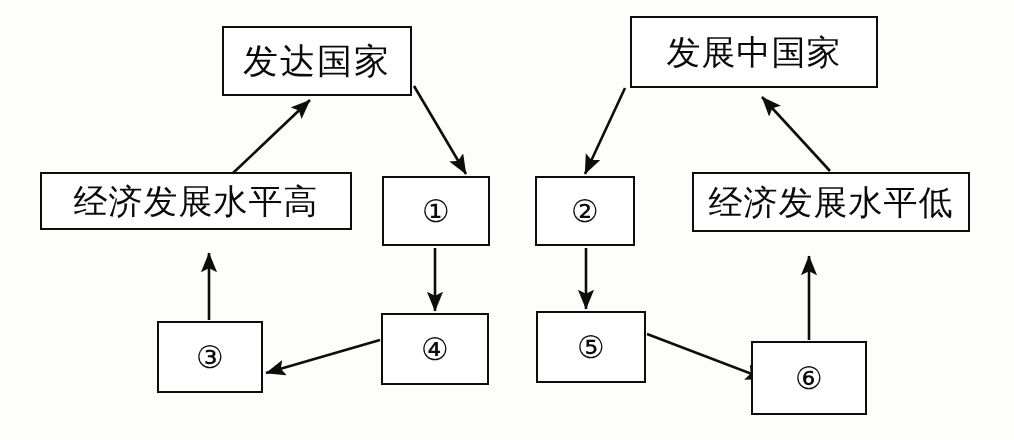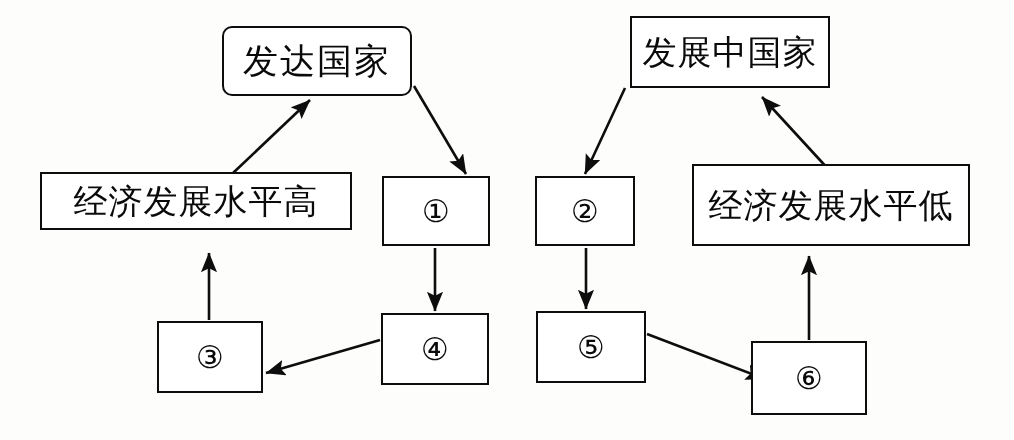--- a/index.html
+++ b/index.html
@@ -79,30 +79,30 @@
         <line x1="209" y1="320" x2="209" y2="253"></line>
         <line x1="625" y1="88" x2="585" y2="174"></line>
         <line x1="586" y1="248" x2="586" y2="309"></line>
         <line x1="647" y1="334" x2="765" y2="379"></line>
         <line x1="809" y1="340" x2="809" y2="256"></line>
         <line x1="830" y1="171" x2="762" y2="97"></line>
       </g>
   </svg>
 
   <div id="node-layer">
-      <div class="node text-node" style="left: 222px; top: 26px; width: 190px; height: 70px; border-radius: 10px;">
+      <div class="node text-node" style="left: 222px; top: 26px; width: 190px; height: 70px;">
         <span class="node-label">发达国家</span>
       </div>
-      <div class="node text-node wide" style="left: 630px; top: 16px; width: 200px; height: 72px; align-items: center;">
+      <div class="node text-node wide" style="left: 630px; top: 16px; width: 248px; height: 72px; align-items: center;">
         <span class="node-label">发展中国家</span>
       </div>
       <div class="node text-node wide" style="left: 40px; top: 172px; width: 312px; height: 58px;">
         <span class="node-label">经济发展水平高</span>
       </div>
-      <div class="node text-node wide" style="left: 692px; top: 164px; width: 278px; height: 82px;">
+      <div class="node text-node wide" style="left: 692px; top: 172px; width: 278px; height: 60px;">
         <span class="node-label">经济发展水平低</span>
       </div>
       <div class="node num-node" style="left: 382px; top: 176px; width: 108px; height: 70px;">
         <span class="node-label">①</span>
       </div>
       <div class="node num-node" style="left: 535px; top: 176px; width: 100px; height: 70px;">
         <span class="node-label">②</span>
       </div>
       <div class="node num-node" style="left: 157px; top: 321px; width: 106px; height: 72px;">
         <span class="node-label">③</span>

